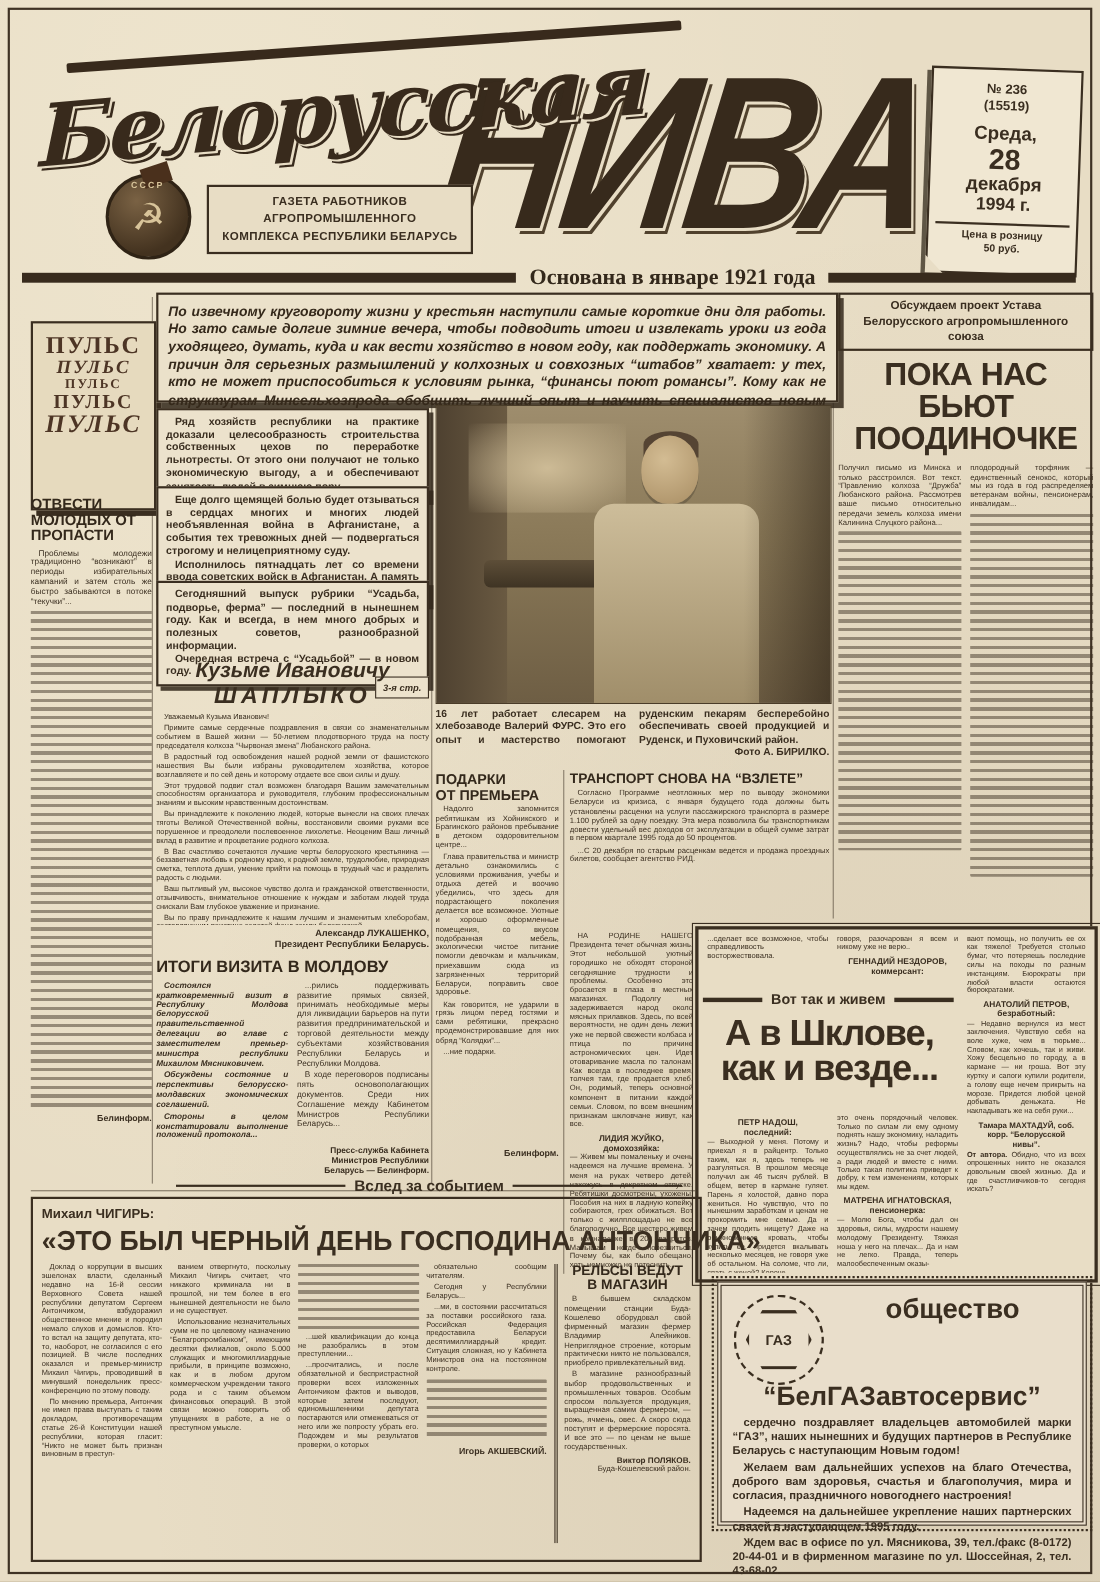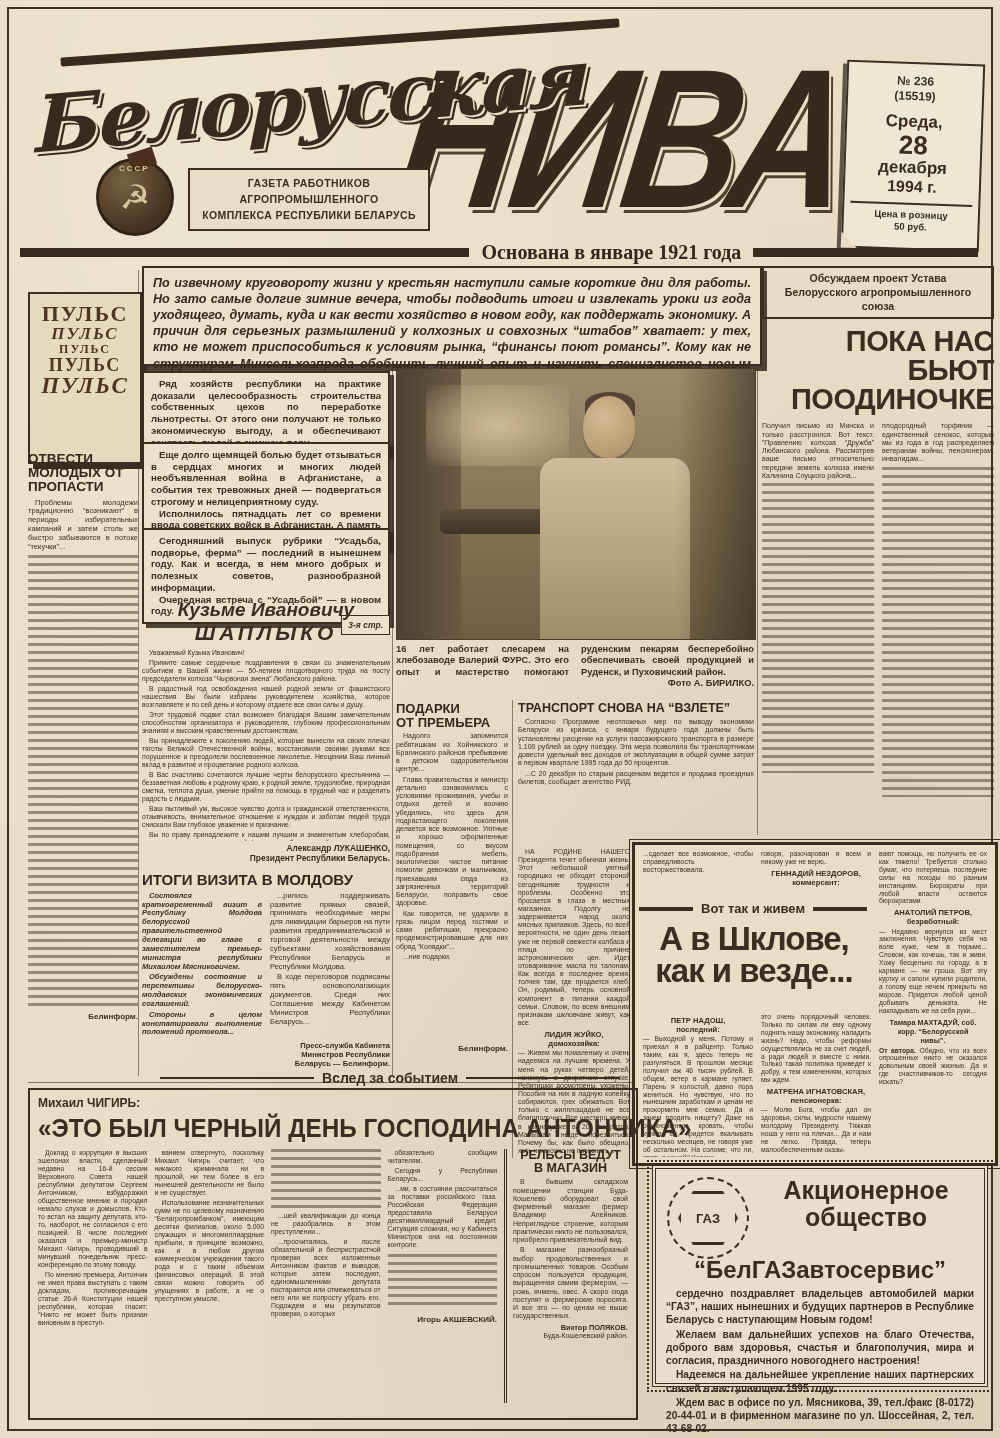--- a/index.html
+++ b/index.html
@@ -75,21 +75,21 @@
   .ph-head{position:absolute;left:52%;top:10%;width:52px;height:62px;border-radius:50% 50% 46% 46%;
       background:radial-gradient(circle at 40% 35%, #d3bc93, #a98e64);box-shadow:0 3px 0 rgba(0,0,0,.2);}
   .ph-hair{position:absolute;left:52.5%;top:8.5%;width:50px;height:24px;border-radius:50% 50% 0 0;background:#554433;}
   .ph-torso{position:absolute;left:40%;top:33%;width:150px;height:70%;border-radius:18px 18px 0 0;
       background:linear-gradient(180deg,#cdbd9a,#9e8c68);}
   .ph-shadowside{position:absolute;right:0;top:0;width:22%;height:100%;background:linear-gradient(270deg,rgba(40,30,18,.55),transparent);}
   .caption{font-weight:bold;font-size:9.3px;line-height:1.22;column-count:2;column-gap:12px;text-align:justify;}
   .credit{font-weight:bold;font-size:9.3px;text-align:right;}
   
   .poka-rubric{border:2px solid #3a2e20;padding:4px 6px;text-align:center;font-weight:bold;font-size:10.6px;line-height:1.3;}
-  .poka-title{font-weight:900;font-size:29px;line-height:1;text-align:right;letter-spacing:-.5px;}
+  .poka-title{font-weight:900;font-size:29px;line-height:1;text-align:center;letter-spacing:-.5px;}
   
   .shk-box{border:3px solid #3a2e20;outline:1px solid #3a2e20;outline-offset:2px;background:#e8ddc5;}
   .shk-title{font-weight:900;font-size:33px;line-height:.98;letter-spacing:-1px;text-align:center;}
   .note-b{font-weight:bold;}
   
   .chg-box{border:2px solid #3a2e20;}
   .chg-title{font-weight:900;font-size:25px;line-height:1;white-space:nowrap;transform:scaleX(.97);transform-origin:left;}
   .kicker{font-weight:bold;font-size:12px;}
   .dbl-left{border-left:3px double #3a2e20;padding-left:6px;}
   
@@ -391,21 +391,20 @@
   <div class="abs ad-box" style="left:652px;top:1165px;width:336px;height:222px;padding:8px 10px;box-sizing:border-box;">
     <div style="display:flex;gap:8px;">
       <div style="flex:0 0 84px;display:flex;align-items:center;justify-content:center;">
         <div class="ring">
           <div class="hex">
               <span>ГАЗ</span>
             </div>
         </div>
       </div>
       <div style="flex:1;">
-        <div class="ad-title" style="font-size:25px;">Акционерное</div>
         <div class="ad-title" style="font-size:25px;">общество</div>
       </div>
     </div>
     <div class="ad-title" style="font-size:24px;margin-top:-2px;">“БелГАЗавтосервис”</div>
     <div class="ad-body" style="margin-top:4px;">
         <p>сердечно поздравляет владельцев автомобилей марки “ГАЗ”, наших нынешних и будущих партнеров в Республике Беларусь с наступающим Новым годом!</p>
         <p>Желаем вам дальнейших успехов на благо Отечества, доброго вам здоровья, счастья и благополучия, мира и согласия, праздничного новогоднего настроения!</p>
         <p>Надеемся на дальнейшее укрепление наших партнерских связей в наступающем 1995 году.</p>
         <p>Ждем вас в офисе по ул. Мясникова, 39, тел./факс (8-0172) 20-44-01 и в фирменном магазине по ул. Шоссейная, 2, тел. 43-68-02.</p>
       </div>

